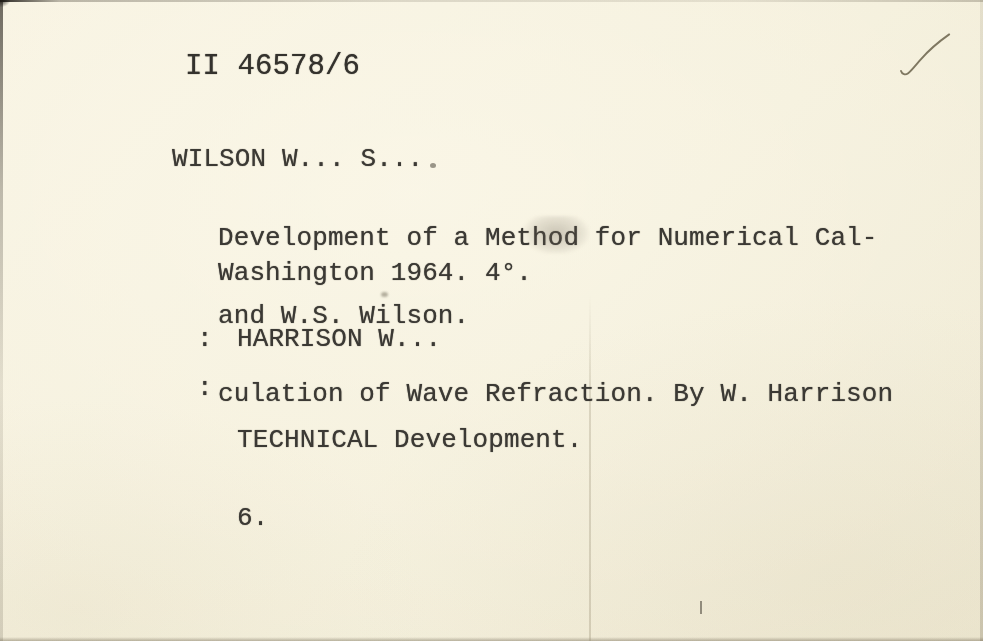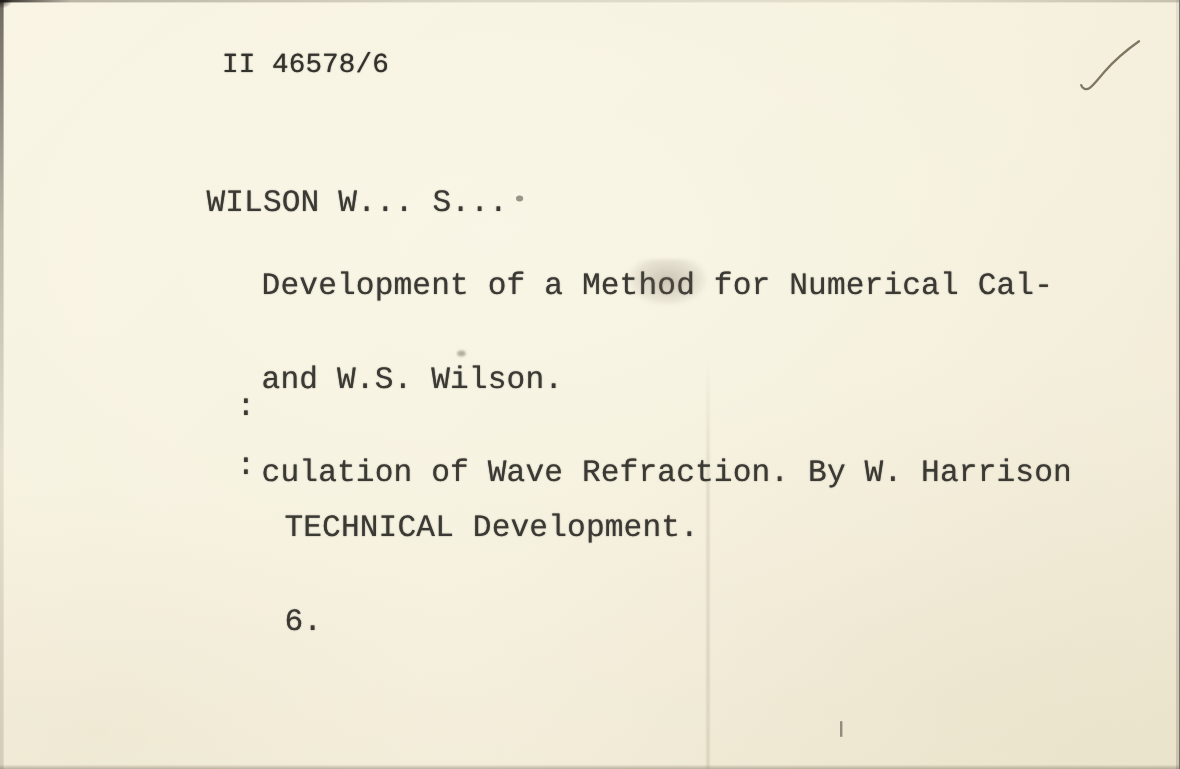--- a/index.html
+++ b/index.html
@@ -59,27 +59,27 @@
   .typed {
     position: absolute;
     color: #3b3934;
     font-size: 26px;
     line-height: 26px;
     letter-spacing: 0.1px;
     text-shadow: 0 0 1px rgba(58,54,47,0.8);
     white-space: pre;
   }
   .call-number {
-    left: 185px; top: 40px;
-    font-size: 23px; line-height: 29px;
+    left: 185px; top: 52px;
+    font-size: 29px; line-height: 29px;
     color: #34322d;
     text-shadow: 0 0 1px rgba(48,45,40,0.9);
     font-family: Liberation Mono, monospace;
   }
-  .heading      { left: 172px; top: 146px; margin-top: 10px; }
+  .heading      { left: 172px; top: 146px; }
   .title-block  { left: 218px; top: 173px; }
   .imprint      { left: 218px; top: 260px; }
   .xref         { left: 197px; display: flex; }
   .xref-1       { top: 326px; }
   .xref-2       { top: 375px; }
   .xref-colon   { display: inline-block; width: 40px; }
   .xref-label   { display: inline-block; }
 
   
   .checkmark {
@@ -123,23 +123,25 @@
   <div class="typed title-block">
     <div>Development of a Method for Numerical Cal-</div>
     <div>and W.S. Wilson.</div>
     <div>culation of Wave Refraction. By W. Harrison</div>
   </div>
 
   <div class="smudge"></div>
   <div class="speck-a"></div>
   <div class="speck-b"></div>
 
+  <div class="typed imprint">Washington 1964. 4°.</div>
 
   <div class="typed xref xref-1">
     <span class="xref-colon">:</span>
+    <span class="xref-label">HARRISON W...</span>
   </div>
 
   <div class="typed xref xref-2">
     <span class="xref-colon">:</span>
     <span class="xref-label">
       <div>TECHNICAL Development.</div>
       <div>6.</div>
     </span>
   </div>
 

